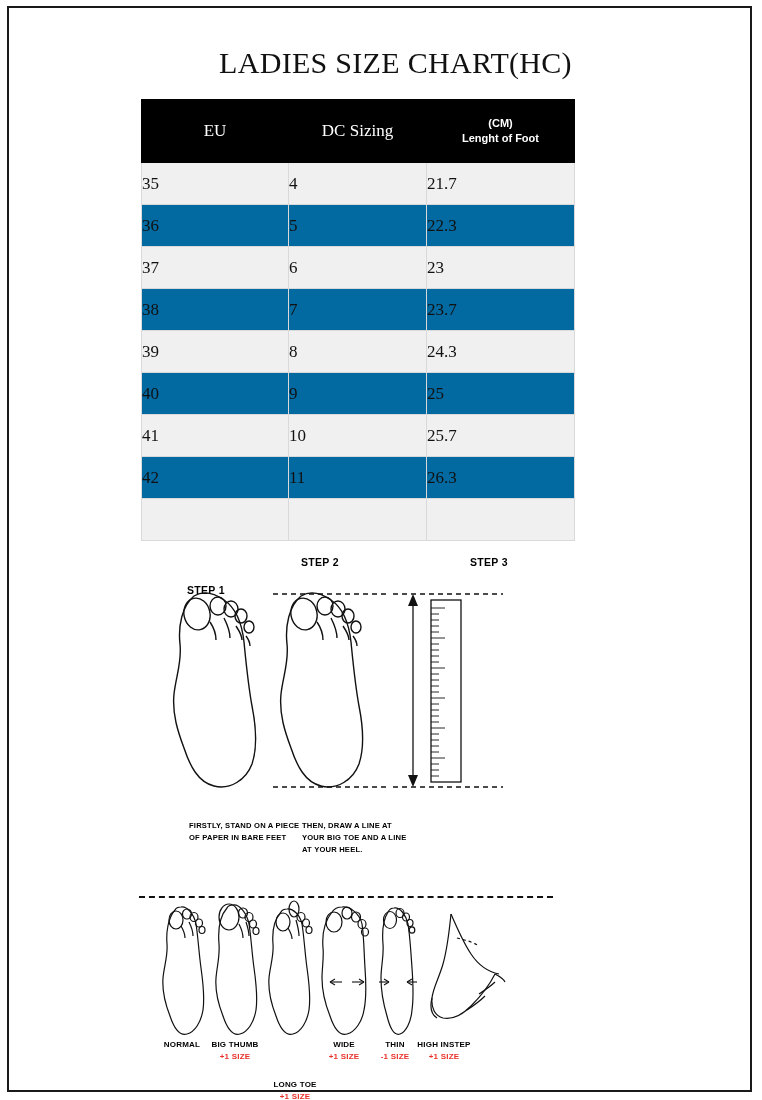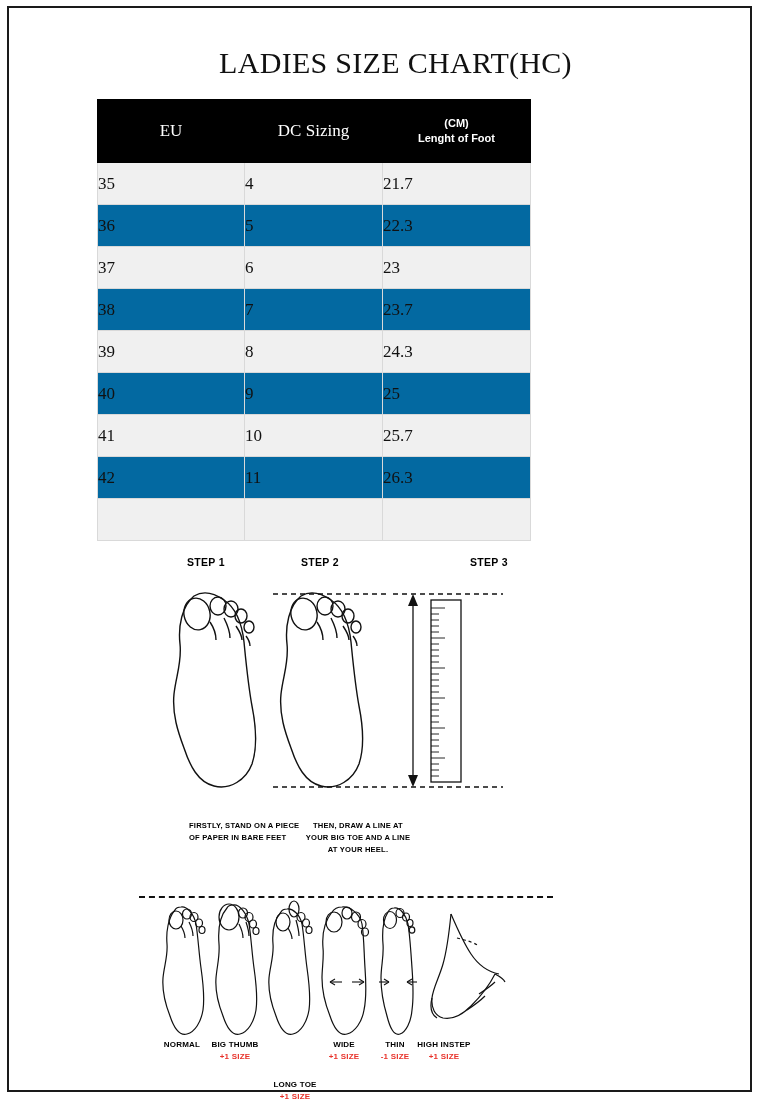--- a/index.html
+++ b/index.html
@@ -82,40 +82,41 @@
   .size-table tr.alt td {
     background: #0369a1;
   }
   .size-table tr.empty td {
     height: 41px;
     background: #f0f0f0;
   }
   .size-table,
   .size-table tbody {
     border: 1px solid #bfbfbf;
+    margin-left: 44px;
   }
 
   
   .steps {
     position: absolute;
     left: 140px;
     top: 548px;
     width: 480px;
   }
   .step-labels {
     position: relative;
     height: 18px;
   }
   .step-label {
     position: absolute;
     font-size: 10.5px;
     font-weight: bold;
     letter-spacing: .3px;
   }
-  .step-label.s1 { left: 38px; }
+  .step-label.s1 { left: 38px; margin-top: 28px; }
   .step-label.s2 { left: 152px; }
   .step-label.s3 { left: 280px; margin-left: 41px; }
 
   .step-figs {
     position: relative;
     height: 230px;
     margin-top: 6px;
   }
   .fig {
     position: absolute;
@@ -135,21 +136,21 @@
     top: 0;
     font-size: 7.6px;
     font-weight: bold;
     line-height: 1.55;
     letter-spacing: .2px;
     width: 118px;
     text-transform: uppercase;
     margin-left: 35px;
   }
   .step-text.t1 { left: 5px; width: 112px;}
-  .step-text.t2 { left: 118px; width: 112px; text-align: center;}
+  .step-text.t2 { left: 118px; width: 112px;}
   .step-text.t3 { left: 228px; width: 118px;}
 
   
   .foottypes {
     position: absolute;
     left: 130px;
     top: 880px;
     width: 500px;
   }
   .ft-figs {

